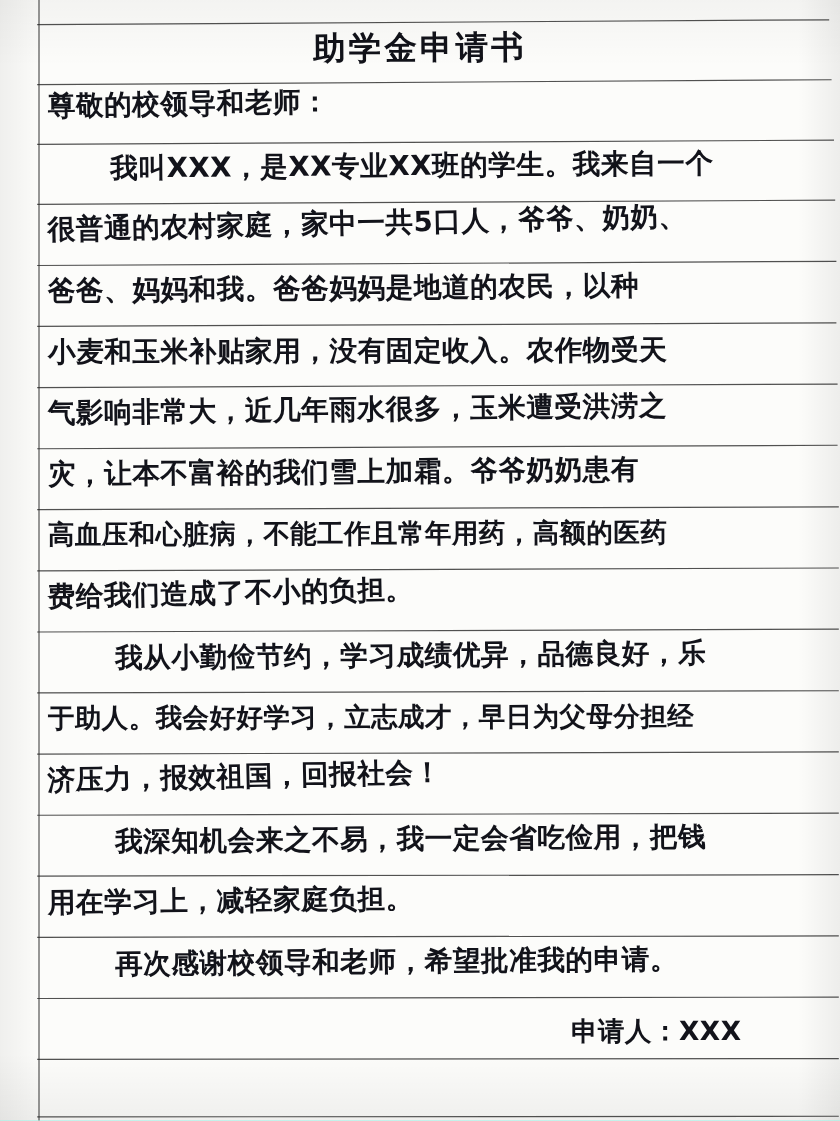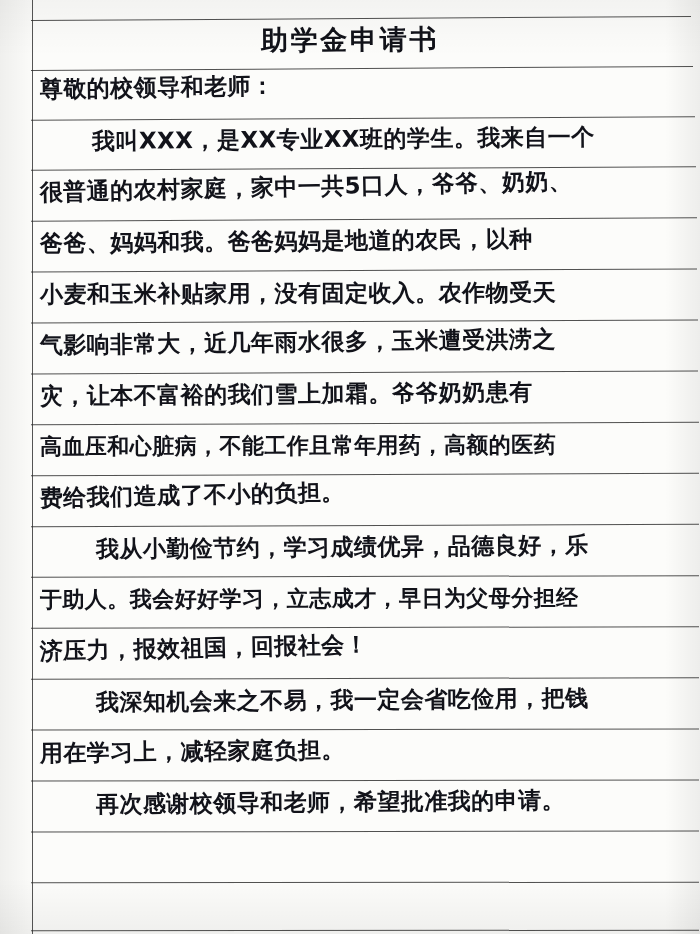--- a/index.html
+++ b/index.html
@@ -145,14 +145,15 @@
 
   <div class="hand body-line tilt-b indent" style="left:96px; top:538px;">我从小勤俭节约，学习成绩优异，品德良好，乐</div>
   <div class="hand body-line tilt-d" style="left:40px; top:589px; font-size:22px;">于助人。我会好好学习，立志成才，早日为父母分担经</div>
   <div class="hand body-line tilt-c" style="left:40px; top:640px;">济压力，报效祖国，回报社会！</div>
 
   <div class="hand body-line tilt-b indent" style="left:96px; top:691px;">我深知机会来之不易，我一定会省吃俭用，把钱</div>
   <div class="hand body-line tilt-e" style="left:40px; top:742px;">用在学习上，减轻家庭负担。</div>
 
   <div class="hand body-line tilt-b indent" style="left:96px; top:793px;">再次感谢校领导和老师，希望批准我的申请。</div>
 
+  <div class="hand sign-line tilt-d" style="left:476px; top:845px;">申请人：XXX</div>
 
 </div>
 
 </body></html>

